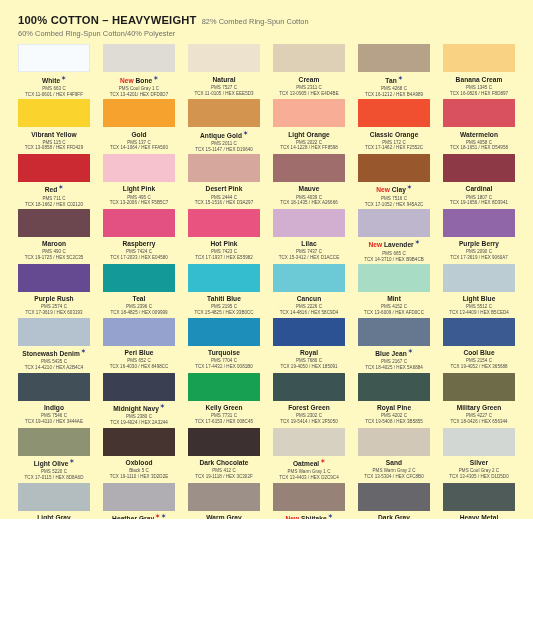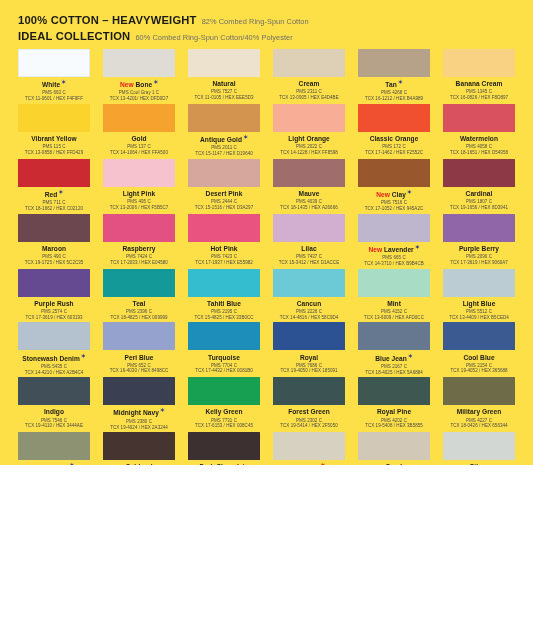--- a/index.html
+++ b/index.html
@@ -5,22 +5,22 @@
   * { box-sizing: border-box; }
   html, body {
     margin: 0; padding: 0;
     width: 533px; height: 617px;
     background: #ffffff;
     font-family: "Liberation Sans", sans-serif;
     -webkit-font-smoothing: antialiased;
   }
   #page {
     position: relative;
-    width: 533px; height: 465px;
-    background: #fde047;
+    width: 533px; height: 519px;
+    background: #fef9c3;
     overflow: hidden;
   }
 
   
   .header { padding: 14px 0 0 18px; }
   .hline { display: flex; align-items: baseline; gap: 5px; line-height: 1.15; margin-bottom: 3px; }
   .htitle {
     font-weight: 700;
     font-size: 11.2px;
     letter-spacing: 0.2px;
@@ -139,21 +139,20 @@
 <body>
 
 <div id="page">
 
   <div class="header">
     <div class="hline">
       <span class="htitle">100% COTTON – HEAVYWEIGHT</span>
       <span class="hsub">82% Combed Ring-Spun Cotton</span>
     </div>
     <div class="hline">
-      <span class="htitle">IDEAL COLLECTION</span>
       <span class="hsub">60% Combed Ring-Spun Cotton/40% Polyester</span>
     </div>
   </div>
 
   <div class="grid" id="swatch-grid">
       <div class="row">
         <div class="cell">
           <div class="chip bordered" style="background: rgb(247, 251, 253);"></div>
           <div class="meta">
             <div class="cname">White<span class="star blue">✶</span></div>

